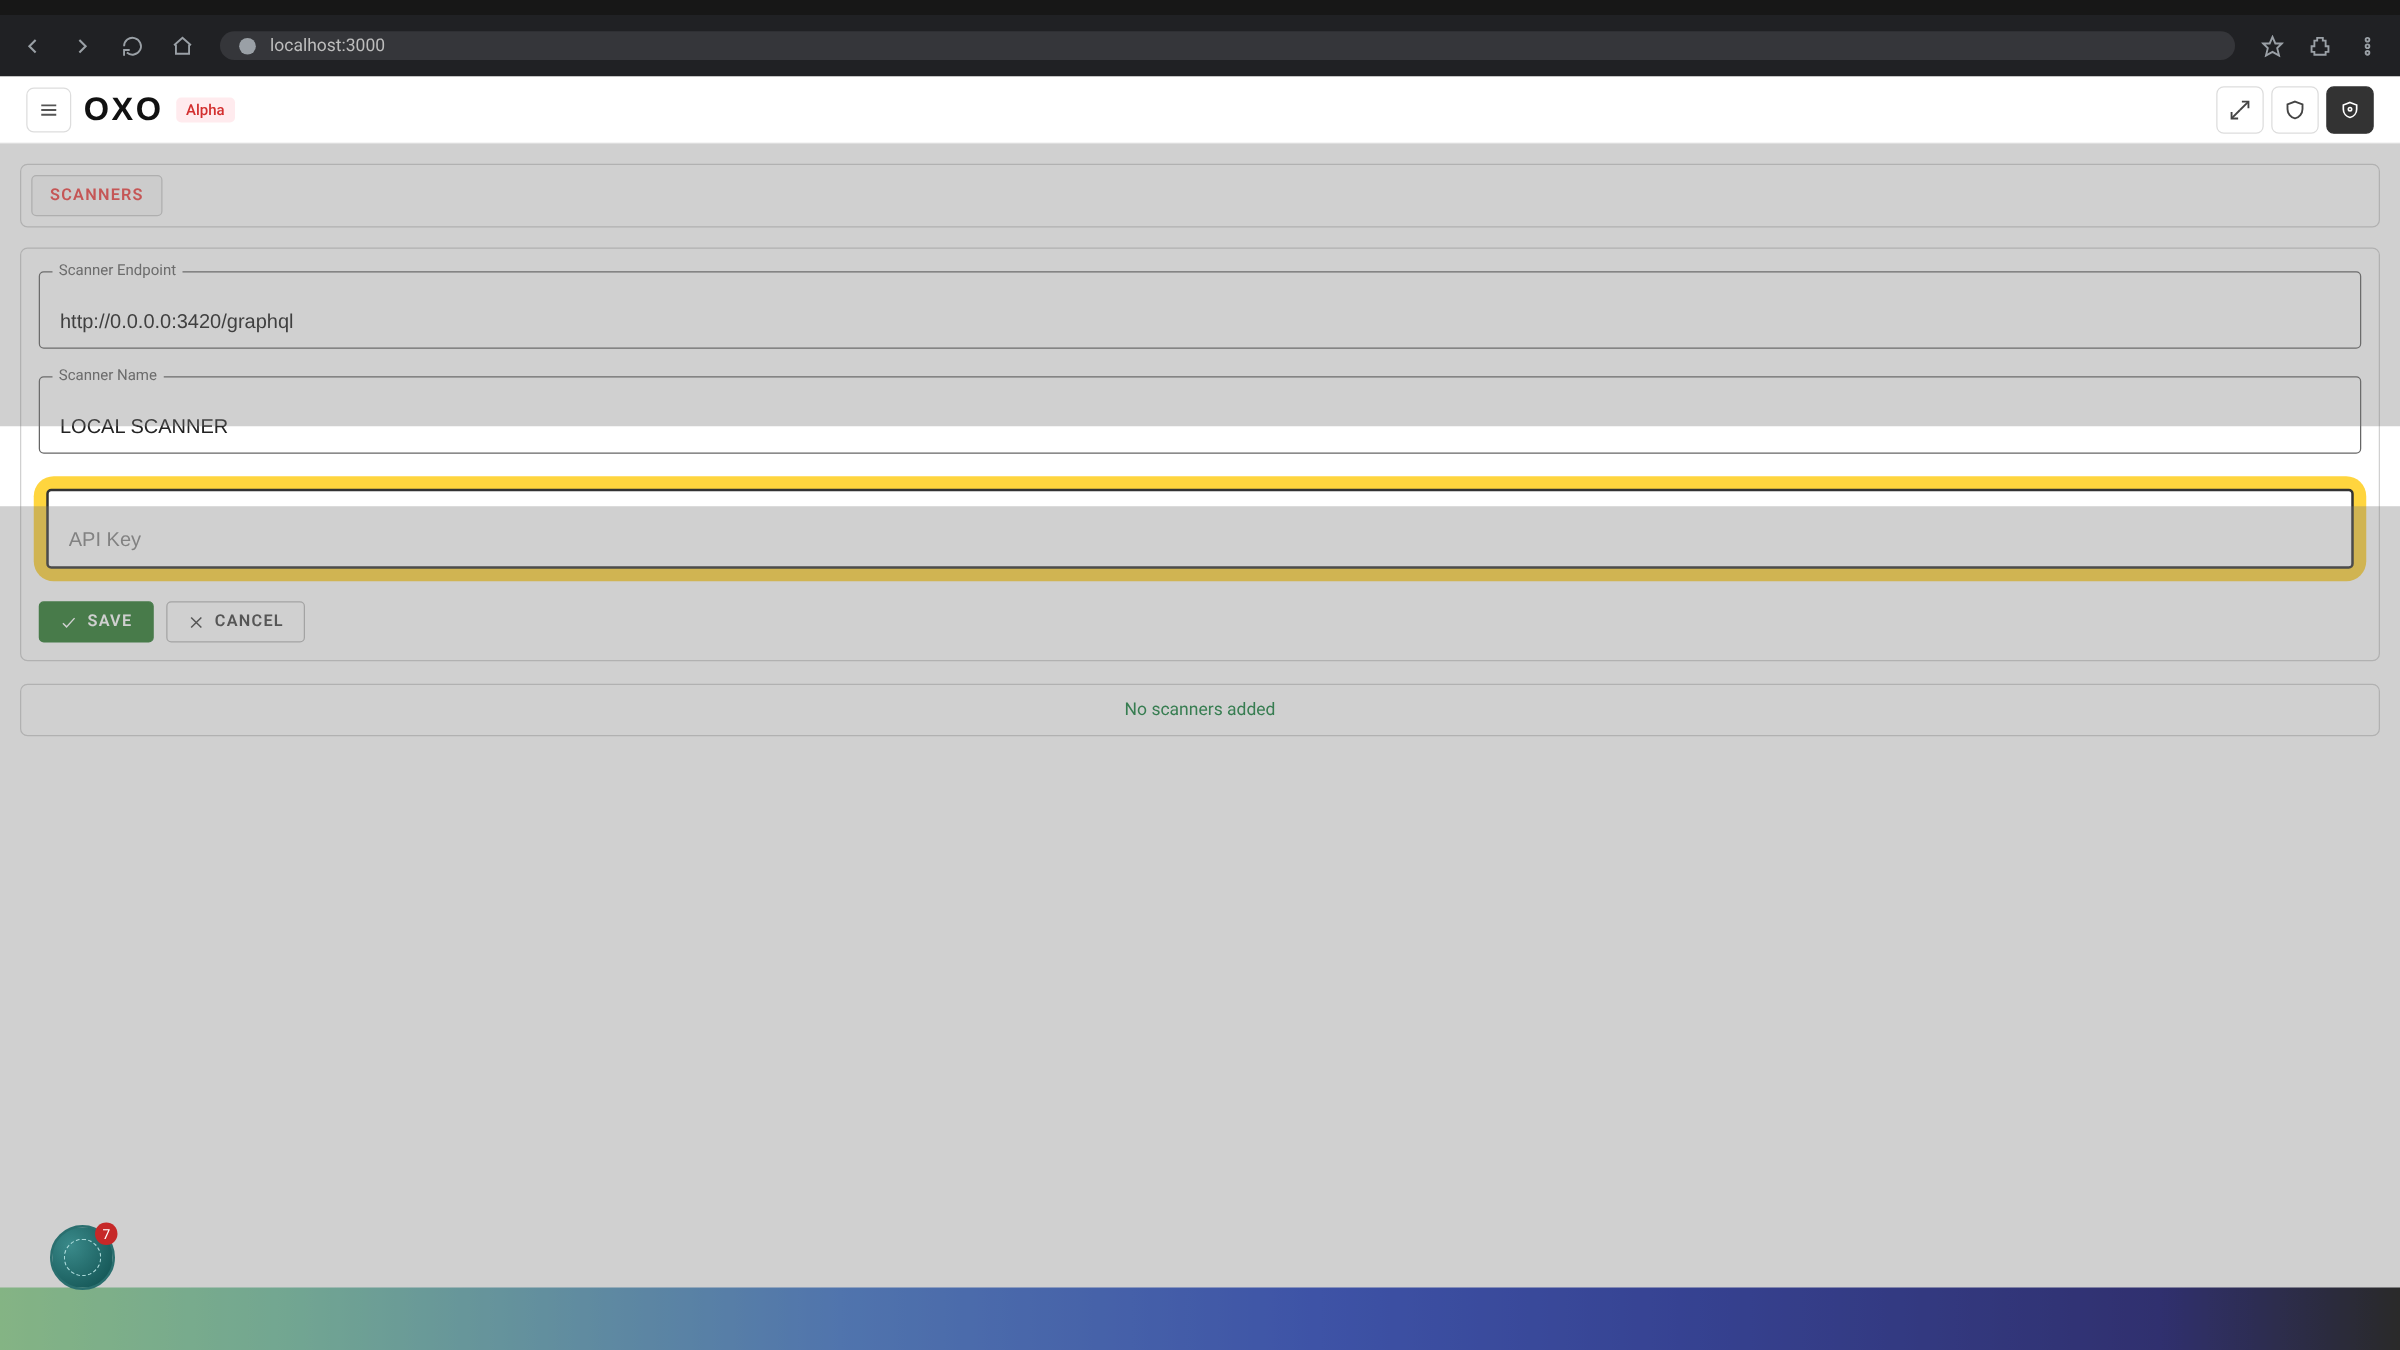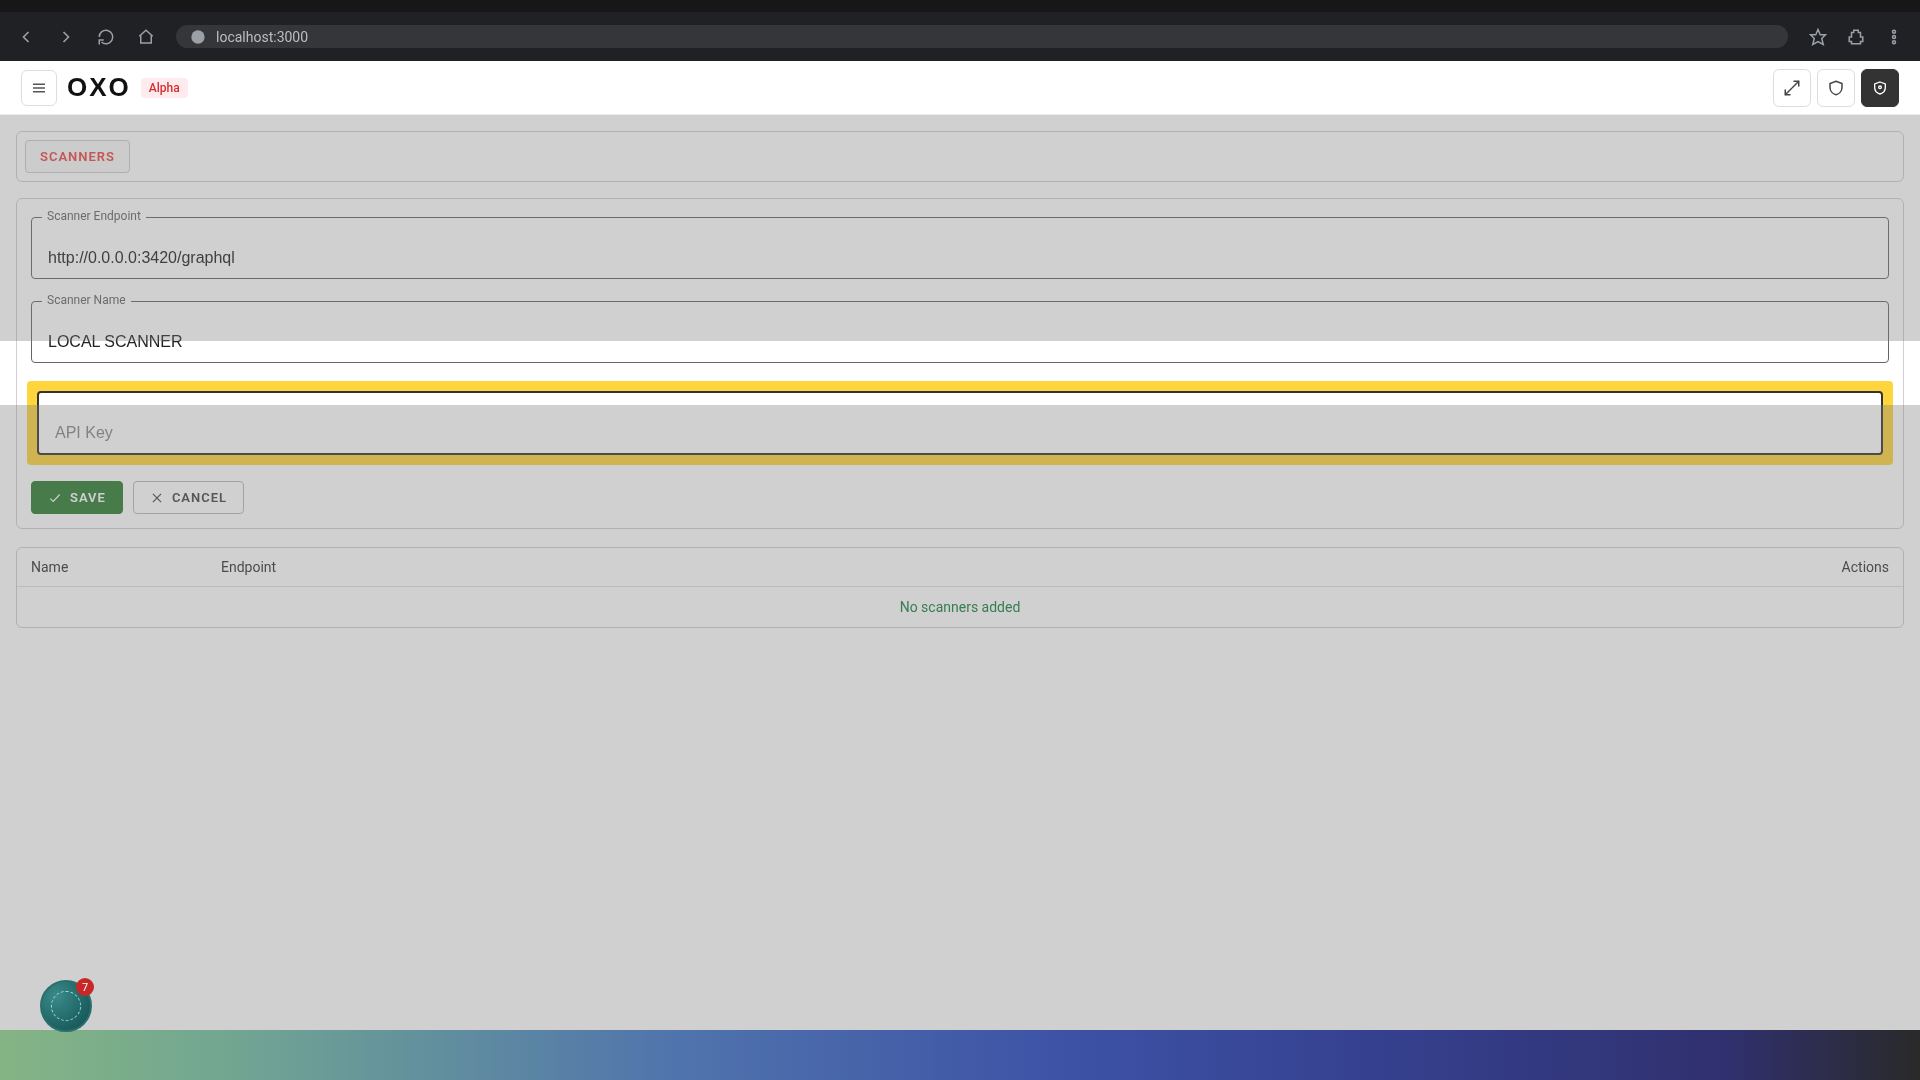--- a/index.html
+++ b/index.html
@@ -164,21 +164,21 @@
     font-size: 16px;
     color: #222;
     background: transparent;
     margin-top: 20px;
   }
   .field-input::placeholder { color: #888; }
 
   .highlight-wrap {
     background: var(--highlight);
     padding: 10px;
-    border-radius: 4px;
+    border-radius: 16px;
     margin: -4px -4px 16px -4px;
     position: relative;
     z-index: 30;
   }
   .highlight-wrap .field-outline {
     border: 2px solid #333;
     margin-bottom: 0;
     background:#fff;
   }
 
@@ -398,25 +398,20 @@
             <svg width="14" height="14" viewBox="0 0 24 24">
                 <line x1="5" y1="5" x2="19" y2="19"></line>
                 <line x1="19" y1="5" x2="5" y2="19"></line>
               </svg>
             <span>CANCEL</span>
           </div>
         </div>
       </div>
 
       <div class="table-card">
-        <div class="table-header">
-          <div class="th name">Name</div>
-          <div class="th endpoint">Endpoint</div>
-          <div class="th actions">Actions</div>
-        </div>
         <div class="table-empty">
           <span>No scanners added</span>
         </div>
       </div>
     </div>
 
   </div>
 
   <div class="dim-overlay dim-top" style="top: 0px; height: 226px;"></div>
   <div class="dim-overlay dim-bottom" style="top: 290px; height: 675px;"></div>

